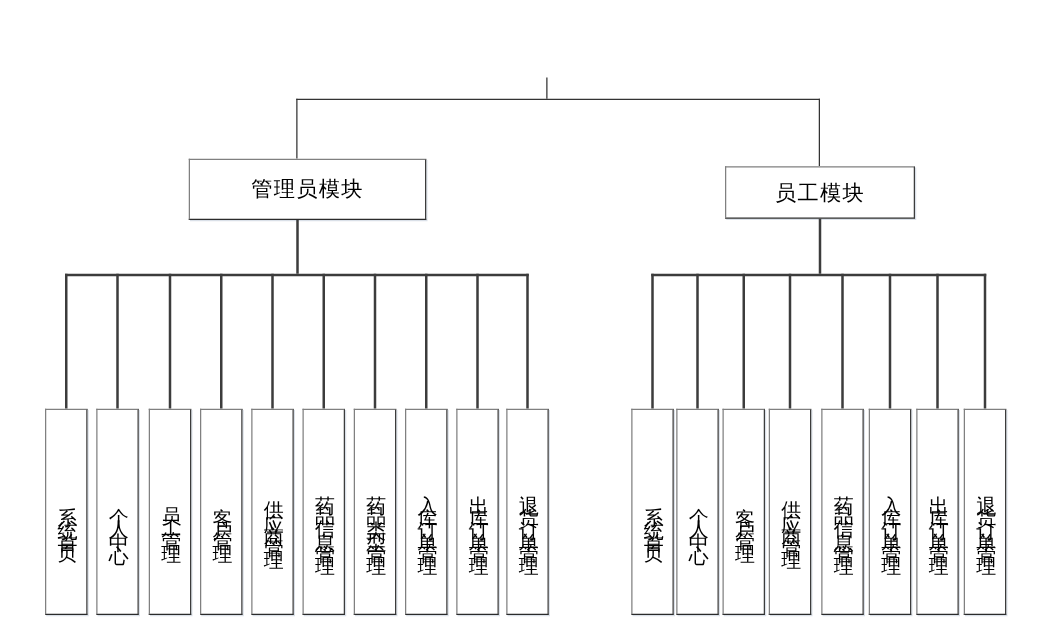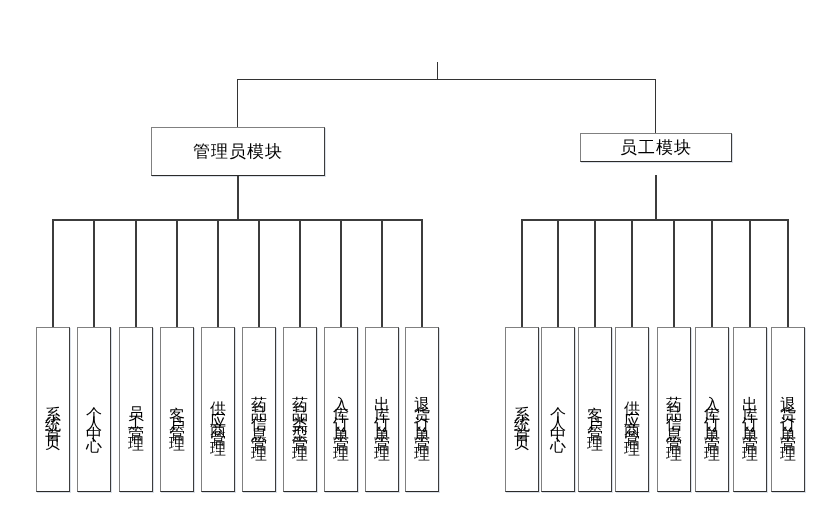--- a/index.html
+++ b/index.html
@@ -47,24 +47,24 @@
 <body>
 
 <div class="canvas" style="--bg: #ffffff; --border: #808080; --line: #3c3c3c; --text: #000000;">
 
 
   <div class="line vline1" style="left:437px; top:62px; height:17px;"></div>
   <div class="line hline1" style="left:237px; top:79px; width:419px;"></div>
   <div class="line vline1" style="left:237px; top:79px; height:48px;"></div>
   <div class="line vline1" style="left:655px; top:79px; height:54px;"></div>
 
-  <div class="node" style="left:151px; top:127px; width:174px; height:49px;">
+  <div class="node" style="left:151px; top:127px; width:190px; height:49px;">
     <span>管理员模块</span>
   </div>
-  <div class="node" style="left:580px; top:133px; width:152px; height:29px;">
+  <div class="node" style="left:580px; top:133px; width:152px; height:42px;">
     <span>员工模块</span>
   </div>
 
   <div class="line" style="left:237px; top:176px; width:2px; height:43px;"></div>
   <div class="line rail" style="left:52px; top:219px; width:371px;"></div>
   <div class="line stub" style="left:52px;"></div>
   <div class="line stub" style="left:93px;"></div>
   <div class="line stub" style="left:135px;"></div>
   <div class="line stub" style="left:176px;"></div>
   <div class="line stub" style="left:217px;"></div>

